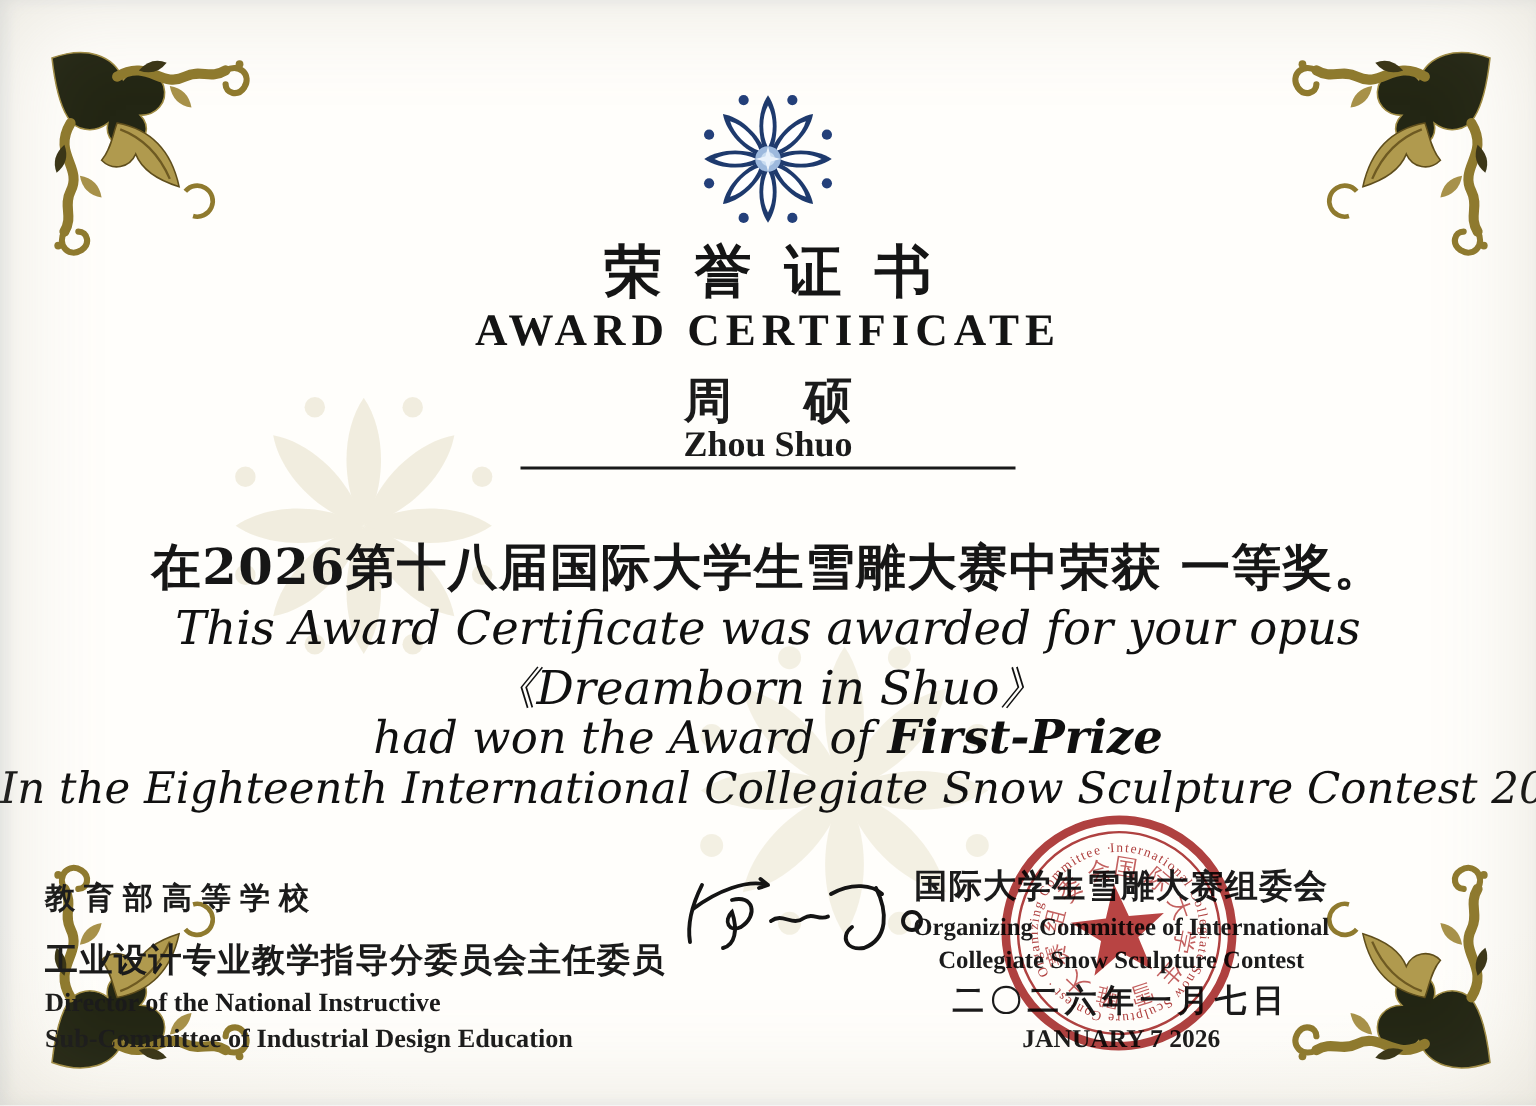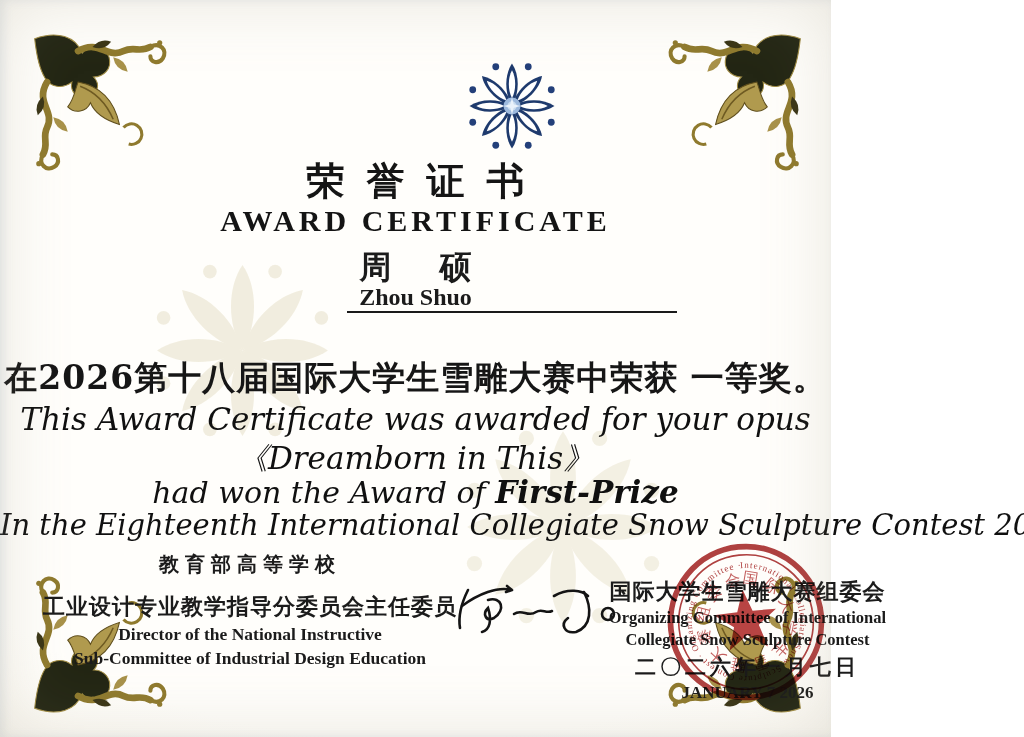--- a/index.html
+++ b/index.html
@@ -1,17 +1,17 @@
 <!DOCTYPE html>
 <html><head>
 <meta charset="utf-8">
 <style>
   html,body{margin:0;padding:0;}
   body{width:1024px;height:737px;overflow:hidden;font-family:"Liberation Sans",sans-serif;}
-  .stage{position:relative;width:831px;height:737px;
+  .stage{position:relative;width:1024px;height:737px;
     background:radial-gradient(130% 110% at 50% 40%, #fffefb 55%, #f8f5ec 85%, #efebe0 100%);
     color:#1b1b1b;}
   .stage::after{content:"";position:absolute;inset:0;pointer-events:none;z-index:9;
     box-shadow:inset 0 0 70px rgba(150,140,115,.22), inset 4px 0 10px rgba(120,140,165,.15);}
   .abs{position:absolute;}
   .cline{left:0;right:0;text-align:center;white-space:nowrap;}
 
   
   .title-zh{top:156px;font-size:38px;font-weight:700;letter-spacing:22px;padding-left:22px;
     font-family:"DejaVu Sans",sans-serif;color:#151515;}
@@ -30,21 +30,21 @@
 
   
   .script{font-family:"DejaVu Serif",serif;font-style:italic;color:#101010;}
   .s1{top:401px;font-size:31px;}
   .s2{top:438px;font-size:31px;}
   .s3{top:474px;font-size:30px;}
   .s3 b{font-size:31px;}
   .s4{top:508px;font-size:29px;}
 
   
-  .left-block{left:30px;top:552px;width:440px;text-align:center;line-height:1.25;}
+  .left-block{left:30px;top:586px;width:440px;text-align:left;line-height:1.25;}
   .lb-zh1{font-size:20px;letter-spacing:6px;font-family:"DejaVu Serif",serif;font-weight:600;}
   .lb-zh2{font-size:22px;letter-spacing:1px;margin-top:16px;font-family:"DejaVu Serif",serif;font-weight:700;}
   .lb-en{font-size:17.5px;font-weight:700;font-family:"Liberation Serif",serif;margin-top:3px;}
   .right-block{left:555px;top:578px;width:385px;text-align:center;line-height:1.25;}
   .rb-zh{font-size:22px;letter-spacing:1px;font-family:"DejaVu Serif",serif;font-weight:600;}
   .rb-en{font-size:16.5px;font-weight:700;font-family:"Liberation Serif",serif;margin-top:2px;}
   .rb-datezh{font-size:21px;letter-spacing:4px;margin-top:3px;font-family:"DejaVu Serif",serif;font-weight:600;}
   .rb-dateen{font-size:17px;font-weight:700;font-family:"Liberation Serif",serif;margin-top:2px;}
 
   
@@ -173,21 +173,21 @@
 
   <div class="abs cline title-zh txt">荣誉证书</div>
   <div class="abs cline title-en txt">AWARD CERTIFICATE</div>
 
   <div class="abs cline name-zh txt">周　硕</div>
   <div class="abs cline name-en txt">Zhou Shuo</div>
   <div class="abs name-rule txt"></div>
 
   <div class="abs cline award-zh txt">在2026第十八届国际大学生雪雕大赛中荣获 一等奖。</div>
   <div class="abs cline script s1 txt">This Award Certificate was awarded for your opus</div>
-  <div class="abs cline script s2 txt">《Dreamborn in This》</div>
+  <div class="abs cline script s2 txt">《Dreamborn in Shuo》</div>
   <div class="abs cline script s3 txt"><span>had won the Award  of </span><b>First-Prize</b></div>
   <div class="abs cline script s4 txt">In the Eighteenth International Collegiate Snow Sculpture Contest 2026.</div>
 
   <div class="abs left-block txt">
     <div class="lb-zh1">教育部高等学校</div>
     <div class="lb-zh2">工业设计专业教学指导分委员会主任委员</div>
     <div class="lb-en">Director of the National Instructive</div>
     <div class="lb-en">Sub-Committee of Industrial Design Education</div>
   </div>
 

